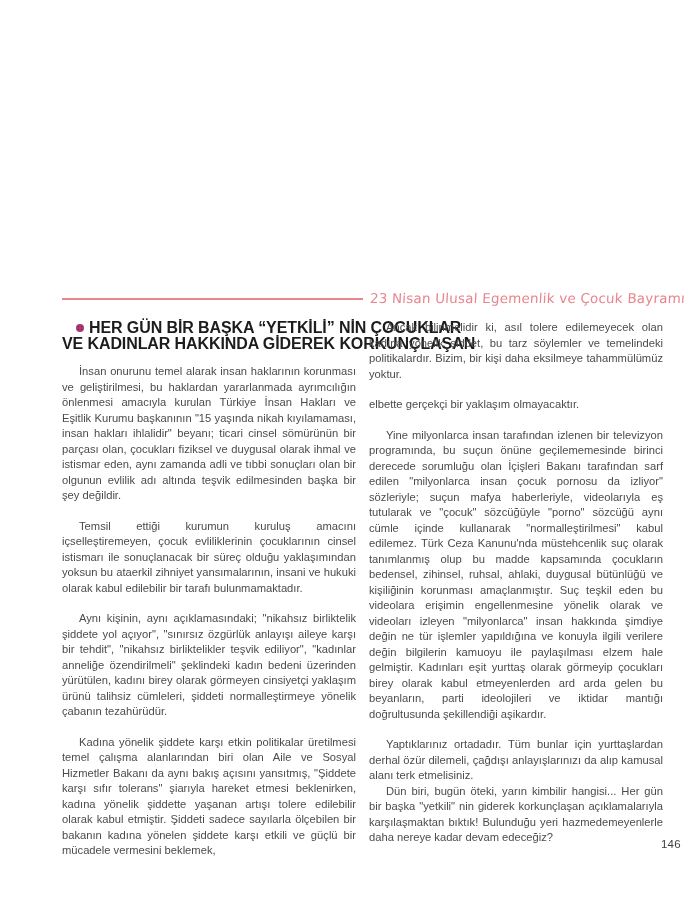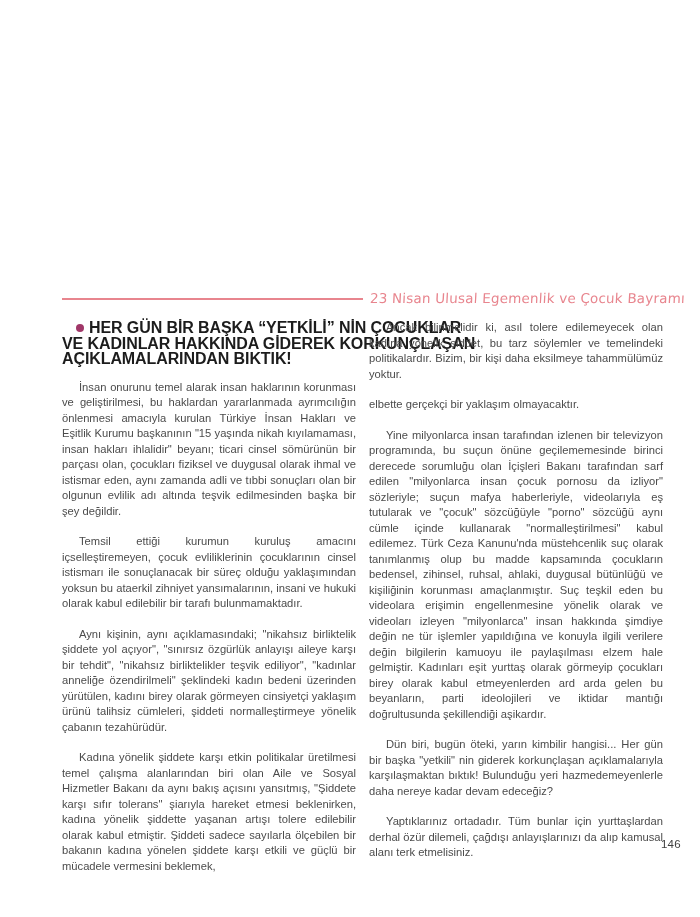--- a/index.html
+++ b/index.html
@@ -53,33 +53,32 @@
     <div class="header-rule"></div>
     <div class="section-label">23 Nisan Ulusal Egemenlik ve Çocuk Bayramı</div>
   </div>
 
   <div class="columns">
 
     <div class="col">
       <h1 class="article-title">
         <span class="t-line t-first"><span class="indent"></span><span class="bullet"></span><span>HER GÜN BİR BAŞKA “YETKİLİ” NİN ÇOCUKLAR</span></span>
         <span class="t-line">VE KADINLAR HAKKINDA GİDEREK KORKUNÇLAŞAN</span>
-        <span class="t-line">AÇIKLAMALARINDAN BIKTIK!</span>
       </h1>
       <p class="para">İnsan onurunu temel alarak insan haklarının korunması ve geliştirilmesi, bu haklardan yararlanmada ayrımcılığın önlenmesi amacıyla kurulan Türkiye İnsan Hakları ve Eşitlik Kurumu başkanının "15 yaşında nikah kıyılamaması, insan hakları ihlalidir" beyanı; ticari cinsel sömürünün bir parçası olan, çocukları fiziksel ve duygusal olarak ihmal ve istismar eden, aynı zamanda adli ve tıbbi sonuçları olan bir olgunun evlilik adı altında teşvik edilmesinden başka bir şey değildir.</p>
       <p class="para">Temsil ettiği kurumun kuruluş amacını içselleştiremeyen, çocuk evliliklerinin çocuklarının cinsel istismarı ile sonuçlanacak bir süreç olduğu yaklaşımından yoksun bu ataerkil zihniyet yansımalarının, insani ve hukuki olarak kabul edilebilir bir tarafı bulunmamaktadır.</p>
       <p class="para">Aynı kişinin, aynı açıklamasındaki; "nikahsız birliktelik şiddete yol açıyor", "sınırsız özgürlük anlayışı aileye karşı bir tehdit", "nikahsız birliktelikler teşvik ediliyor", "kadınlar anneliğe özendirilmeli" şeklindeki kadın bedeni üzerinden yürütülen, kadını birey olarak görmeyen cinsiyetçi yaklaşım ürünü talihsiz cümleleri, şiddeti normalleştirmeye yönelik çabanın tezahürüdür.</p>
       <p class="para">Kadına yönelik şiddete karşı etkin politikalar üretilmesi temel çalışma alanlarından biri olan Aile ve Sosyal Hizmetler Bakanı da aynı bakış açısını yansıtmış,  "Şiddete karşı sıfır tolerans" şiarıyla hareket etmesi beklenirken, kadına yönelik şiddette yaşanan artışı tolere edilebilir olarak kabul etmiştir. Şiddeti sadece sayılarla ölçebilen bir bakanın kadına yönelen şiddete karşı etkili ve güçlü bir mücadele vermesini beklemek,</p>
     </div>
 
     <div class="col">
       <p class="para">Ancak bilinmelidir ki, asıl tolere edilemeyecek olan kadına yönelik şiddet, bu tarz söylemler ve temelindeki politikalardır. Bizim, bir kişi daha eksilmeye tahammülümüz yoktur.</p>
       <p class="para no-indent">elbette gerçekçi bir yaklaşım olmayacaktır.</p>
       <p class="para">Yine milyonlarca insan tarafından izlenen bir televizyon programında, bu suçun önüne geçilememesinde birinci derecede sorumluğu olan İçişleri Bakanı tarafından sarf edilen "milyonlarca insan çocuk pornosu da izliyor" sözleriyle; suçun mafya haberleriyle, videolarıyla eş tutularak ve "çocuk" sözcüğüyle "porno" sözcüğü aynı cümle içinde kullanarak "normalleştirilmesi" kabul edilemez. Türk Ceza Kanunu'nda müstehcenlik suç olarak tanımlanmış olup bu madde kapsamında çocukların bedensel, zihinsel, ruhsal, ahlaki, duygusal bütünlüğü ve kişiliğinin korunması amaçlanmıştır. Suç teşkil eden bu videolara erişimin engellenmesine yönelik olarak ve videoları izleyen "milyonlarca" insan hakkında şimdiye değin ne tür işlemler yapıldığına ve konuyla ilgili verilere değin bilgilerin kamuoyu ile paylaşılması elzem hale gelmiştir. Kadınları eşit yurttaş olarak görmeyip çocukları birey olarak kabul etmeyenlerden ard arda gelen bu beyanların,  parti ideolojileri ve iktidar mantığı doğrultusunda şekillendiği aşikardır.</p>
+      <p class="para" style="margin-bottom:0;">Yaptıklarınız ortadadır. Tüm bunlar için yurttaşlardan derhal özür dilemeli, çağdışı anlayışlarınızı da alıp kamusal alanı terk etmelisiniz.</p>
       <p class="para">Dün biri, bugün öteki, yarın kimbilir hangisi... Her gün bir başka "yetkili" nin giderek korkunçlaşan açıklamalarıyla karşılaşmaktan bıktık! Bulunduğu yeri hazmedemeyenlerle daha nereye kadar devam edeceğiz?</p>
-      <p class="para" style="margin-bottom:0;">Yaptıklarınız ortadadır. Tüm bunlar için yurttaşlardan derhal özür dilemeli, çağdışı anlayışlarınızı da alıp kamusal alanı terk etmelisiniz.</p>
     </div>
 
   </div>
 
   <div class="page-number">146</div>
 
 </div>
 
 </body></html>

